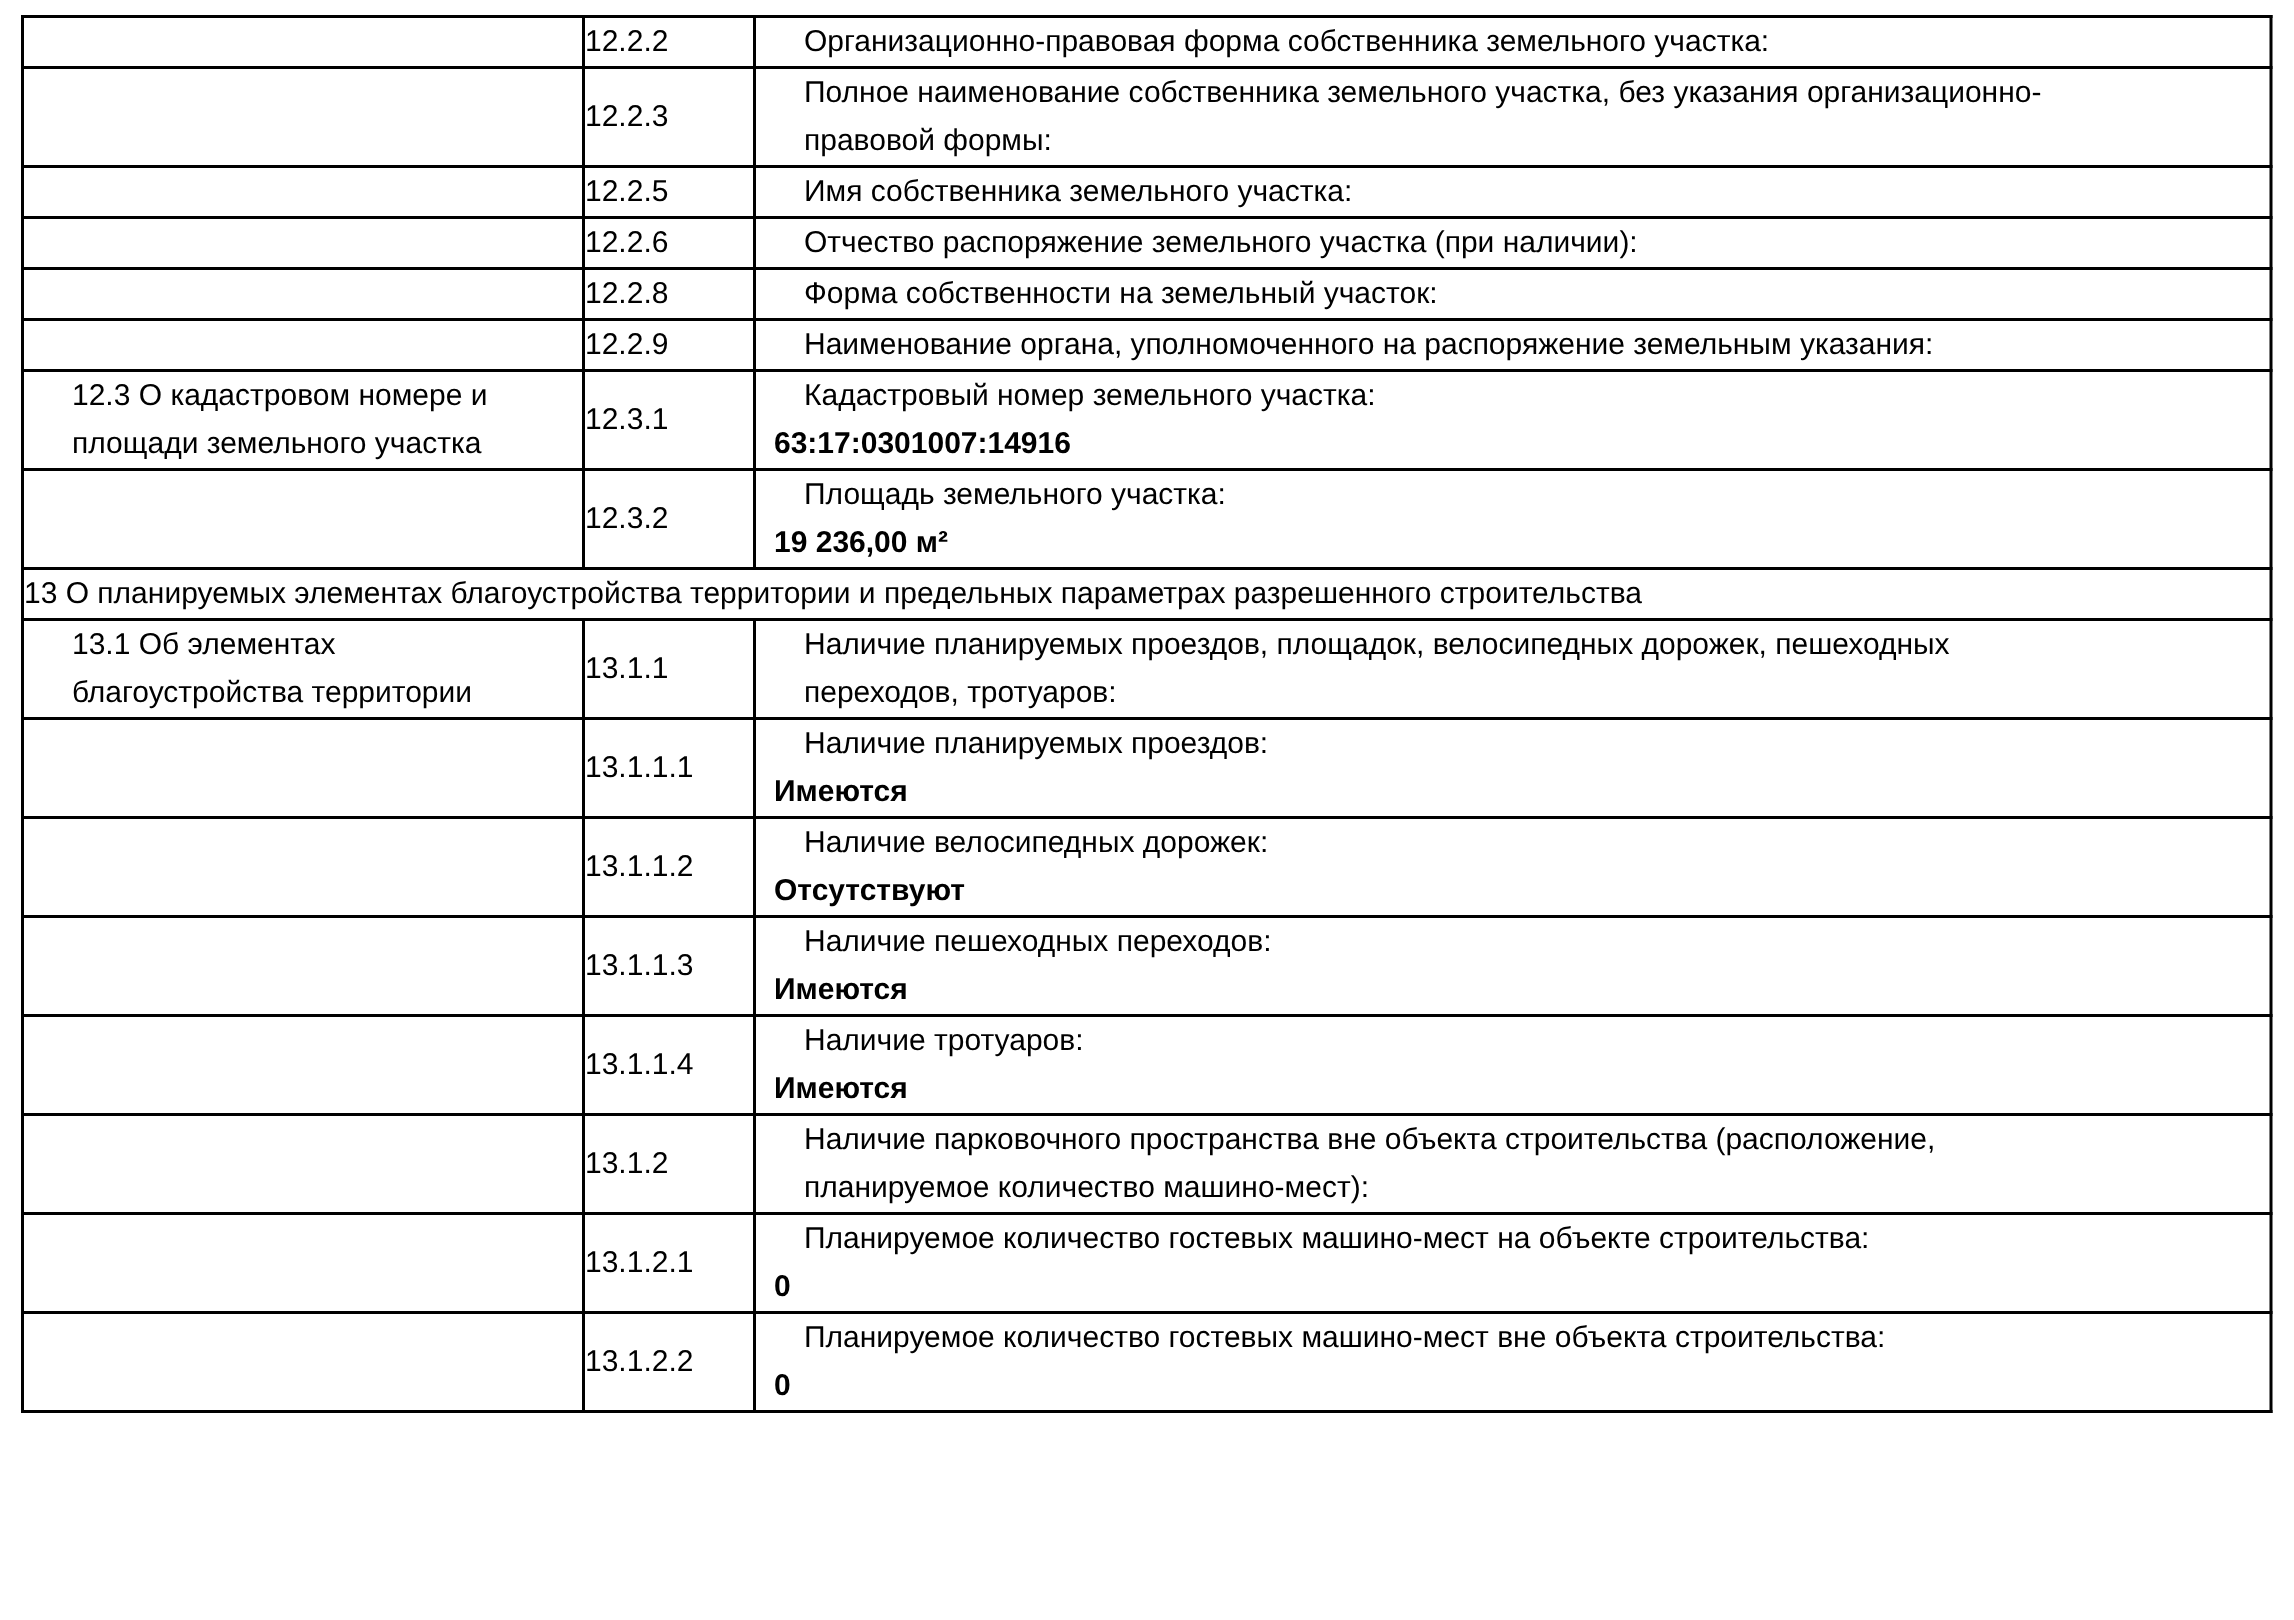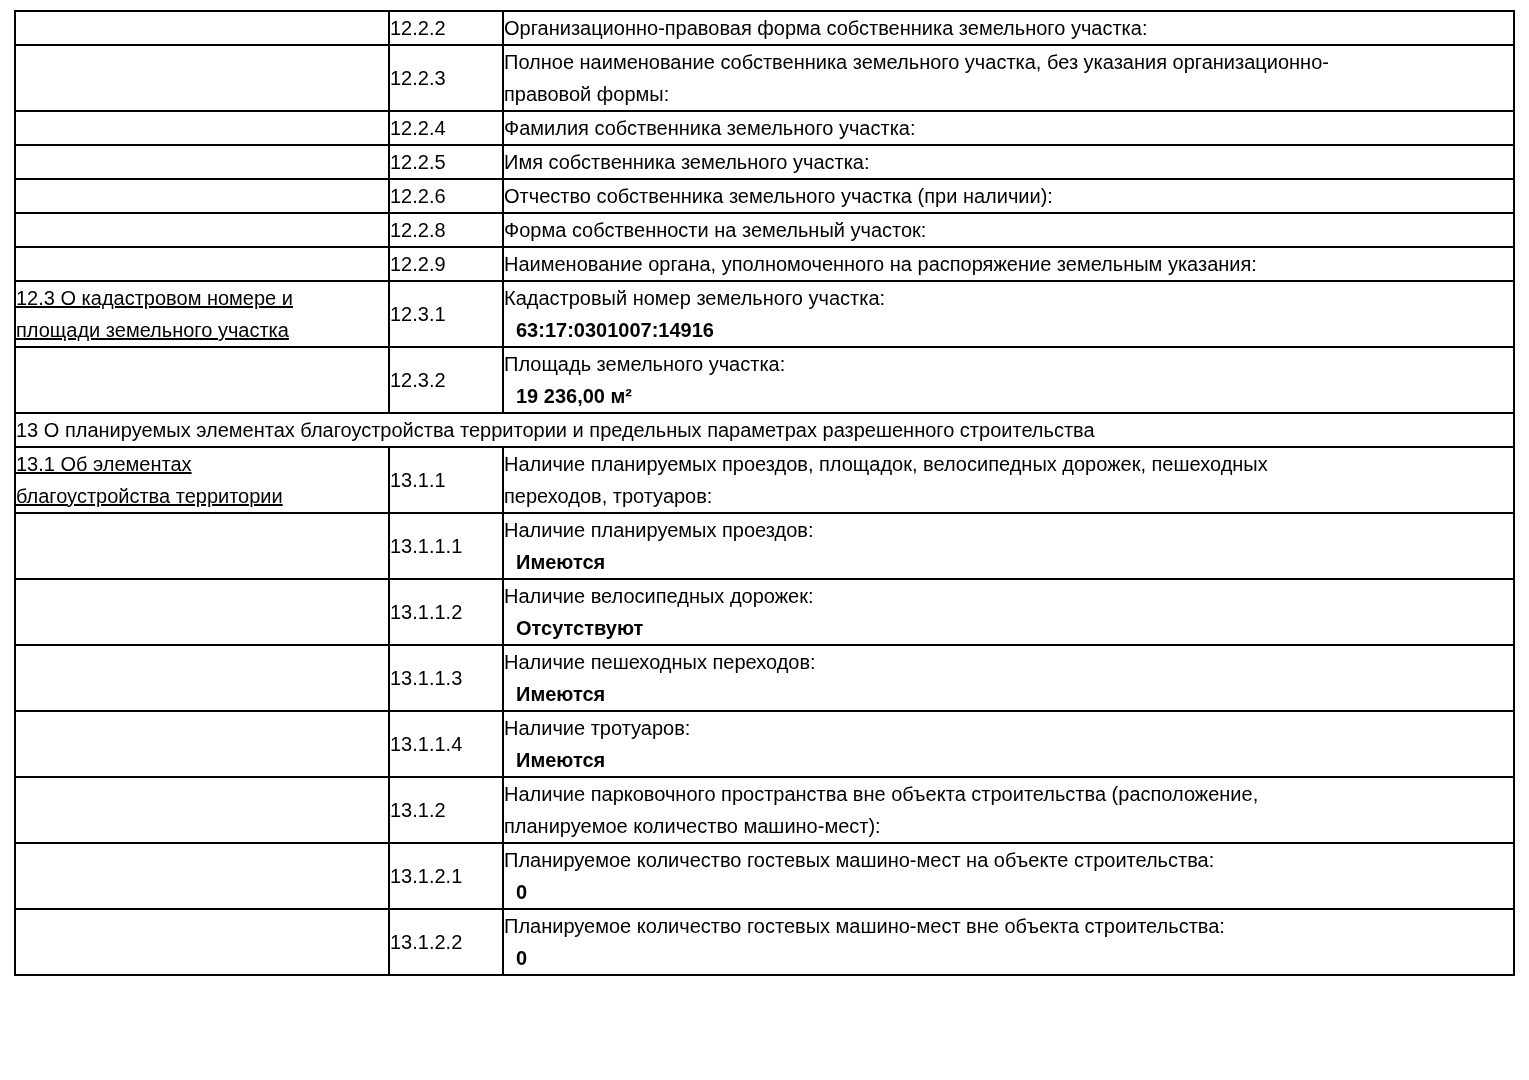--- a/index.html
+++ b/index.html
@@ -26,33 +26,33 @@
   table.decl td {
     border: 2px solid #000000;
     font-size: 20px;
     line-height: 32px;
     vertical-align: middle;
     padding: 0;
     overflow: hidden;
   }
   td.col-section {
     padding: 0 4px;
-    text-decoration: underline;
   }
   td.col-num {
     padding: 0 4px 0 8px;
   }
   td.col-desc {
     padding: 0 4px;
   }
   td.col-span {
     padding: 0 4px;
   }
   .pre {
     white-space: pre-line;
+    margin-left: 32px;
   }
   .field-value {
     font-weight: bold;
     margin-left: 12px;
   }
 </style>
 </head>
 <body>
 
 <div class="page">
@@ -73,37 +73,30 @@
       <tr>
         <td class="col-section"></td>
         <td class="col-num"><span>12.2.3</span></td>
         <td class="col-desc">
             <div class="pre">Полное наименование собственника земельного участка, без указания организационно-
 правовой формы:</div>
           </td>
       </tr>
       <tr>
         <td class="col-section"></td>
-        <td class="col-num"><span>12.2.4</span></td>
-        <td class="col-desc">
-            <div class="pre">Фамилия собственника земельного участка:</div>
-          </td>
-      </tr>
-      <tr>
-        <td class="col-section"></td>
         <td class="col-num"><span>12.2.5</span></td>
         <td class="col-desc">
             <div class="pre">Имя собственника земельного участка:</div>
           </td>
       </tr>
       <tr>
         <td class="col-section"></td>
         <td class="col-num"><span>12.2.6</span></td>
         <td class="col-desc">
-            <div class="pre">Отчество собственника земельного участка (при наличии):</div>
+            <div class="pre">Отчество распоряжение земельного участка (при наличии):</div>
           </td>
       </tr>
       <tr>
         <td class="col-section"></td>
         <td class="col-num"><span>12.2.8</span></td>
         <td class="col-desc">
             <div class="pre">Форма собственности на земельный участок:</div>
           </td>
       </tr>
       <tr>

